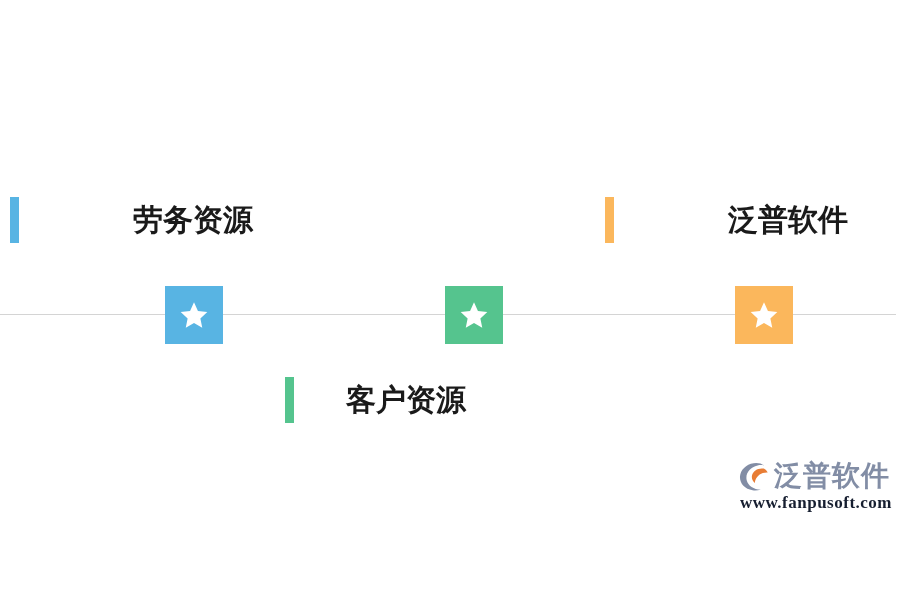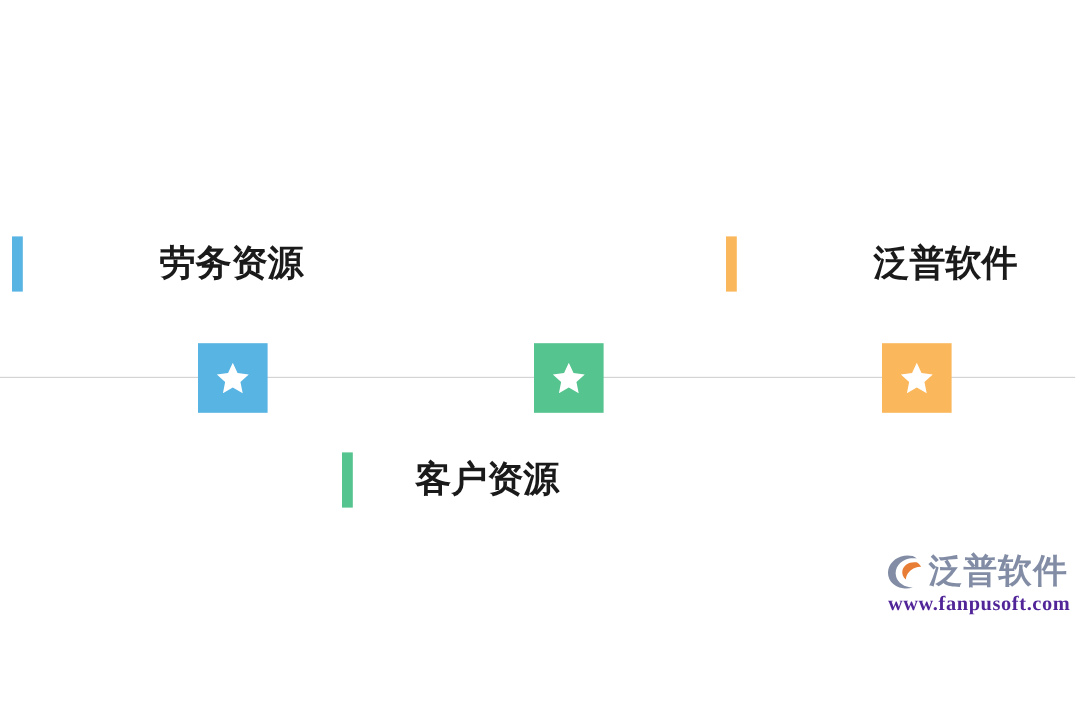--- a/index.html
+++ b/index.html
@@ -108,21 +108,21 @@
     font-weight: 700;
     color: #7e8aa3;
     letter-spacing: 1px;
     line-height: 32px;
     white-space: nowrap;
   }
   .wm-url {
     font-family: "Liberation Serif", "DejaVu Serif", serif;
     font-size: 17px;
     font-weight: 700;
-    color: #4c1d95;
+    color: #0f172a;
     letter-spacing: 0.5px;
     margin-top: 1px;
     margin-left: 2px;
     white-space: nowrap;
   }
 </style>
 </head>
 <body>
 
 <div id="canvas">

